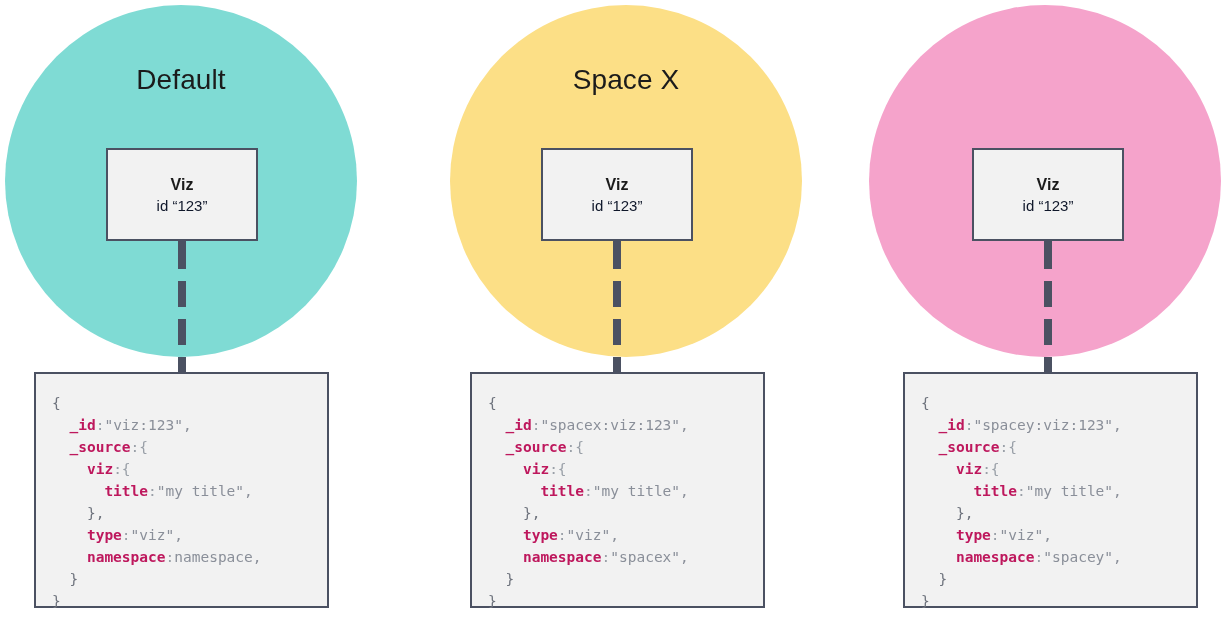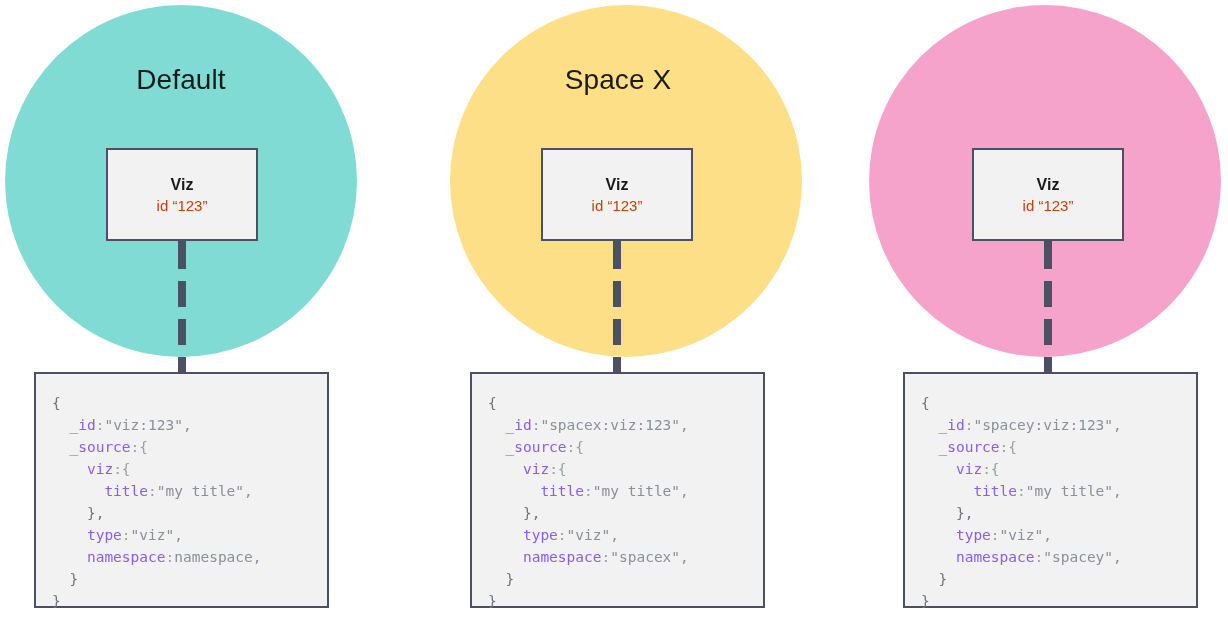--- a/index.html
+++ b/index.html
@@ -51,21 +51,21 @@
     top: 63px;
     width: 352px;
     left: 5px;
     text-align: center;
     font-size: 28px;
     line-height: 34px;
     color: #1b1b1b;
     font-weight: 400;
     letter-spacing: 0.1px;
   }
-  .col-1 .space-title { left: 24px; }
+  .col-1 .space-title { left: 32px; }
   .col-2 .space-title { left: 18px; }
 
   
   .viz-node {
     position: absolute;
     top: 148px;
     left: 106px;
     width: 152px;
     height: 93px;
     background: #f2f2f2;
@@ -81,21 +81,21 @@
 
   .viz-title {
     font-size: 16px;
     font-weight: bold;
     color: #1b1b1b;
     line-height: 21px;
   }
   .viz-id {
     font-size: 15px;
     font-weight: 400;
-    color: #c2410c;
+    color: #0f172a;
     line-height: 21px;
   }
 
   
   .connector {
     position: absolute;
     top: 241px;
     left: 178px;
     width: 8px;
     height: 131px;
@@ -130,21 +130,21 @@
   .doc-code {
     position: absolute;
     left: 16px;
     top: 18px;
     font-family: "DejaVu Sans Mono", "Liberation Mono", monospace;
     font-size: 14.5px;
     line-height: 22px;
     white-space: pre;
     color: #8a8f99;
   }
-  .k { color: #8b5cf6; }
+  .k { color: #be185d; font-weight: bold; }
   .p { color: #9aa0a8; }
   .v { color: #8a8f99; }
   .b { color: #6e737d; }
 </style>
 </head>
 <body>
 
 <div class="diagram">
 
   <div class="column col-0">

